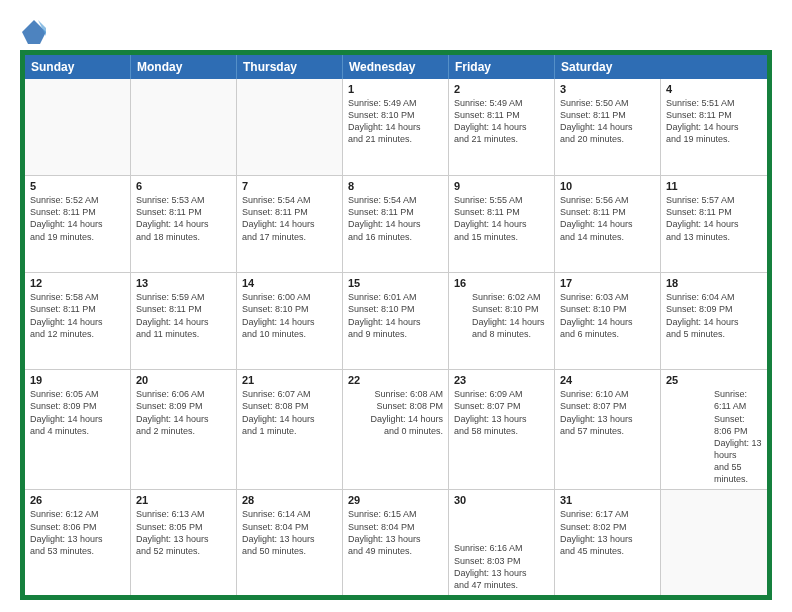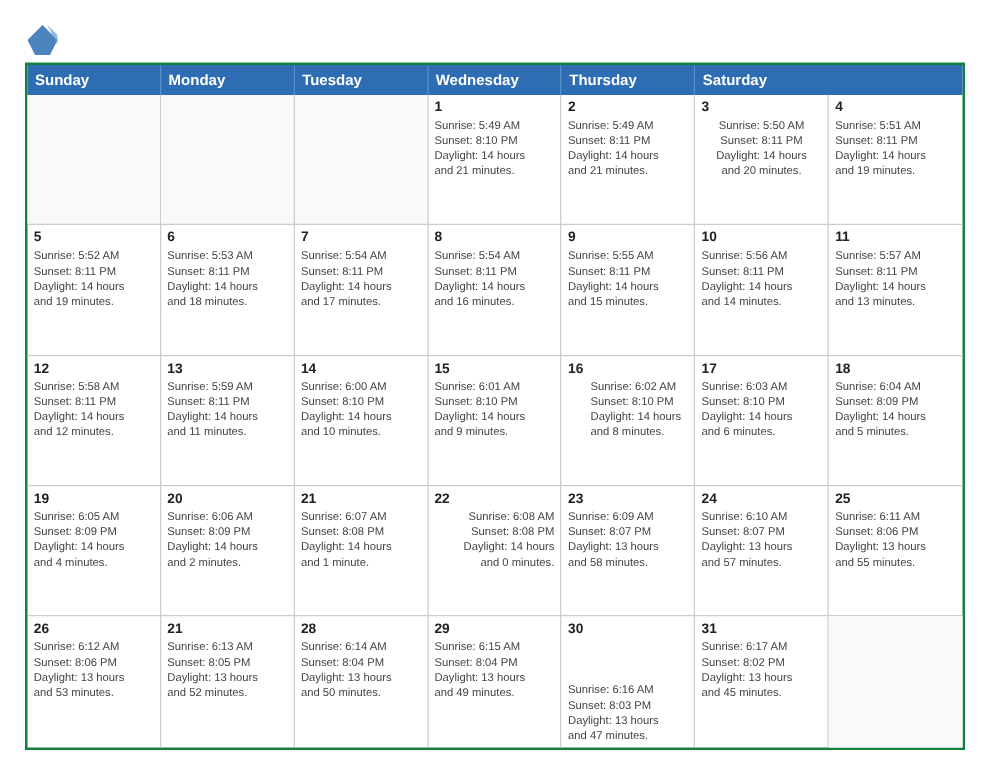--- a/index.html
+++ b/index.html
@@ -52,21 +52,21 @@
     }
     .title-block h2 {
       font-size: 14px;
       color: #444;
       font-weight: normal;
     }
     .calendar {
       flex: 1;
       display: flex;
       flex-direction: column;
-      border: 2px solid #15803d;
+      border: 5px solid #15803d;
     }
     .cal-header {
       display: grid;
       grid-template-columns: repeat(7, 1fr);
       background: #2e6db4;
     }
     .cal-header-cell {
       color: #fff;
       font-size: 12px;
       font-weight: bold;
@@ -128,23 +128,23 @@
     <div class="title-block">
       <h1></h1>
       <h2></h2>
     </div>
   </div>
 
   <div class="calendar">
     <div class="cal-header" id="cal-header">
         <div class="cal-header-cell">Sunday</div>
         <div class="cal-header-cell">Monday</div>
-        <div class="cal-header-cell">Tuesday</div>
+        <div class="cal-header-cell">Thursday</div>
         <div class="cal-header-cell">Wednesday</div>
-        <div class="cal-header-cell">Thursday</div>
+        <div class="cal-header-cell">Friday</div>
         <div class="cal-header-cell">Saturday</div>
       </div>
     <div class="cal-body" id="cal-body">
         <div class="cal-row">
           <div class="cal-cell empty"></div>
           <div class="cal-cell empty"></div>
           <div class="cal-cell empty"></div>
           <div class="cal-cell">
             <div class="day-number">1</div>
             <div class="cell-info" style="white-space: pre-line;">Sunrise: 5:49 AM
@@ -154,21 +154,21 @@
           </div>
           <div class="cal-cell">
             <div class="day-number">2</div>
             <div class="cell-info" style="white-space: pre-line;">Sunrise: 5:49 AM
 Sunset: 8:11 PM
 Daylight: 14 hours
 and 21 minutes.</div>
           </div>
           <div class="cal-cell">
             <div class="day-number">3</div>
-            <div class="cell-info" style="white-space: pre-line; text-align: center;">Sunrise: 5:50 AM
+            <div class="cell-info" style="white-space: pre-line;">Sunrise: 5:50 AM
 Sunset: 8:11 PM
 Daylight: 14 hours
 and 20 minutes.</div>
           </div>
           <div class="cal-cell">
             <div class="day-number">4</div>
             <div class="cell-info" style="white-space: pre-line;">Sunrise: 5:51 AM
 Sunset: 8:11 PM
 Daylight: 14 hours
 and 19 minutes.</div>
@@ -314,21 +314,21 @@
           </div>
           <div class="cal-cell">
             <div class="day-number">24</div>
             <div class="cell-info" style="white-space: pre-line;">Sunrise: 6:10 AM
 Sunset: 8:07 PM
 Daylight: 13 hours
 and 57 minutes.</div>
           </div>
           <div class="cal-cell">
             <div class="day-number">25</div>
-            <div class="cell-info" style="white-space: pre-line;">Sunrise: 6:11 AM
+            <div class="cell-info" style="white-space: pre-line; margin-left: 48px;">Sunrise: 6:11 AM
 Sunset: 8:06 PM
 Daylight: 13 hours
 and 55 minutes.</div>
           </div>
         </div>
         <div class="cal-row">
           <div class="cal-cell">
             <div class="day-number">26</div>
             <div class="cell-info" style="white-space: pre-line;">Sunrise: 6:12 AM
 Sunset: 8:06 PM

